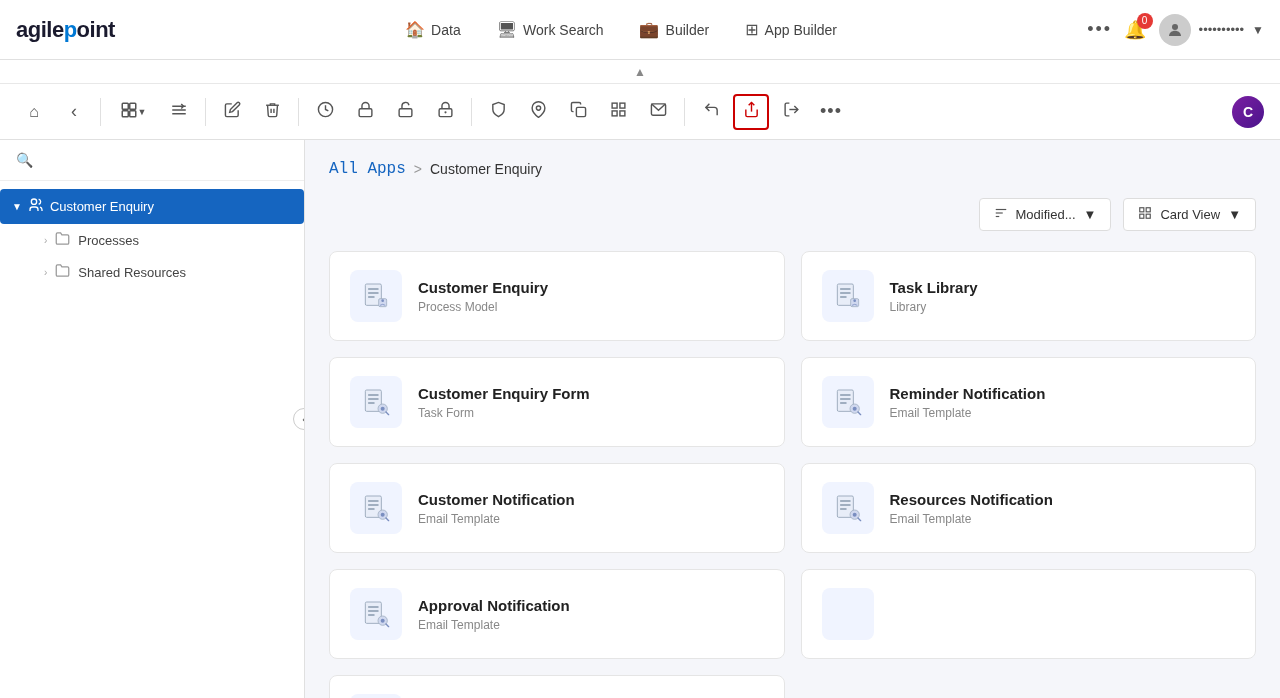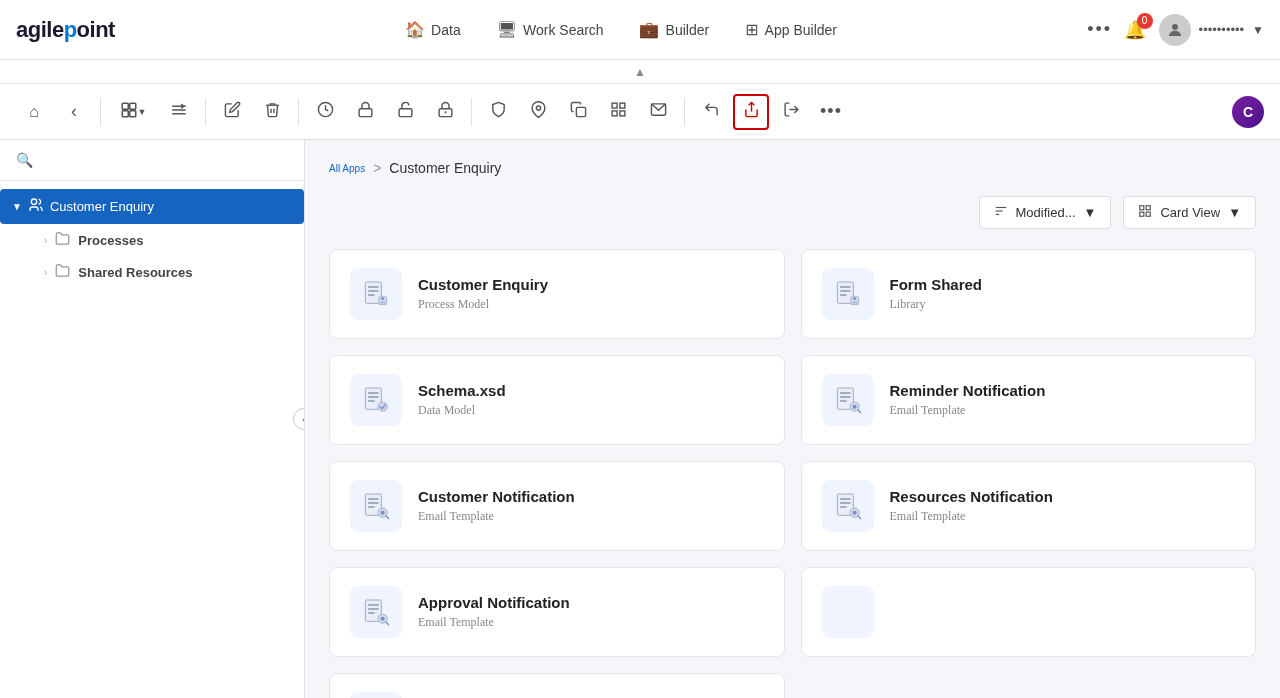--- a/index.html
+++ b/index.html
@@ -91,28 +91,28 @@
     .tree-chevron { font-size: 10px; color: #888; }
     .tree-item.active .tree-chevron { color: #fff; }
     .tree-icon { font-size: 14px; }
     .tree-label { font-size: 13px; color: #333; font-weight: 500; }
     .tree-sub { padding-left: 32px; }
     .tree-sub-item {
       display: flex; align-items: center; padding: 7px 12px;
       cursor: pointer; gap: 8px; border-radius: 4px;
     }
     .tree-sub-icon { font-size: 14px; color: #888; }
-    .tree-sub-label { font-size: 13px; color: #444; font-weight: bold; }
+    .tree-sub-label { font-size: 13px; color: #444; }
 
     
     .content { flex: 1; overflow-y: auto; padding: 20px 24px; position: relative; }
 
     
     .breadcrumb { display: flex; align-items: center; gap: 8px; margin-bottom: 20px; }
-    .breadcrumb-link { color: #1565c0; cursor: pointer; font-size: 10px; }
+    .breadcrumb-link { color: #1565c0; cursor: pointer; font-size: 16px; font-family: Liberation Mono, monospace; }
     .breadcrumb-sep { color: #999; font-size: 14px; }
     .breadcrumb-current { color: #333; font-size: 14px; font-weight: 500; }
 
     
     .content-toolbar {
       display: flex; align-items: center; justify-content: flex-end;
       gap: 12px; margin-bottom: 20px;
     }
     .sort-btn, .view-btn {
       display: flex; align-items: center; gap: 8px;
@@ -129,21 +129,21 @@
       padding: 18px 20px; display: flex; align-items: center; gap: 16px;
       cursor: pointer; transition: box-shadow 0.15s;
     }
     .card-icon-wrap {
       width: 52px; height: 52px; border-radius: 8px;
       background: #f0f4ff; display: flex; align-items: center; justify-content: center;
       flex-shrink: 0;
     }
     .card-info { display: flex; flex-direction: column; gap: 4px; }
     .card-title { font-size: 15px; font-weight: 600; color: #222; }
-    .card-sub { font-size: 12px; color: #888; font-family: Liberation Serif, serif; }
+    .card-sub { font-size: 12px; color: #888; }
     .collapse-arrow {
       position: absolute; right: -11px; top: 50%; transform: translateY(-50%);
       background: #fff; border: 1px solid #ccc; border-radius: 50%;
       width: 22px; height: 22px; display: flex; align-items: center; justify-content: center;
       cursor: pointer; z-index: 10; color: #555; font-size: 11px;
     }
   </style>
 </head>
 <body>
 
@@ -457,110 +457,111 @@
             <rect x="8" y="6" width="24" height="32" rx="2" fill="#e8edf8" stroke="#a0aec0" stroke-width="1.5"></rect>
             <rect x="12" y="12" width="16" height="3" rx="1" fill="#a0aec0"></rect>
             <rect x="12" y="18" width="16" height="3" rx="1" fill="#a0aec0"></rect>
             <rect x="12" y="24" width="10" height="3" rx="1" fill="#a0aec0"></rect>
             <rect x="28" y="28" width="12" height="12" rx="2" fill="#d0d8ef" stroke="#a0aec0" stroke-width="1.2"></rect>
             <circle cx="34" cy="31" r="2" fill="#7a8ec0"></circle>
             <path d="M30 38 Q34 35 38 38" stroke="#7a8ec0" stroke-width="1.2" fill="none"></path>
           </svg>
         </div>
         <div class="card-info">
-          <span class="card-title">Form Shared</span>
+          <span class="card-title">Task Library</span>
           <span class="card-sub">Library</span>
-        </div>
-      </div>
-
-
-      <div class="card">
-        <div class="card-icon-wrap">
-          <svg width="32" height="32" viewBox="0 0 48 48" fill="none">
-            <rect x="8" y="6" width="24" height="32" rx="2" fill="#e8edf8" stroke="#a0aec0" stroke-width="1.5"></rect>
-            <rect x="12" y="12" width="16" height="3" rx="1" fill="#a0aec0"></rect>
-            <rect x="12" y="18" width="16" height="3" rx="1" fill="#a0aec0"></rect>
-            <rect x="12" y="24" width="10" height="3" rx="1" fill="#a0aec0"></rect>
-            <circle cx="34" cy="34" r="7" fill="#d0d8ef" stroke="#a0aec0" stroke-width="1.2"></circle>
-            <path d="M30 34 L33 37 L38 31" stroke="#7a8ec0" stroke-width="2" fill="none" stroke-linecap="round"></path>
-          </svg>
-        </div>
-        <div class="card-info">
-          <span class="card-title">Schema.xsd</span>
-          <span class="card-sub">Data Model</span>
         </div>
       </div>
 
       <div class="card">
         <div class="card-icon-wrap">
           <svg width="32" height="32" viewBox="0 0 48 48" fill="none">
             <rect x="8" y="6" width="24" height="32" rx="2" fill="#e8edf8" stroke="#a0aec0" stroke-width="1.5"></rect>
             <rect x="12" y="12" width="16" height="3" rx="1" fill="#a0aec0"></rect>
             <rect x="12" y="18" width="16" height="3" rx="1" fill="#a0aec0"></rect>
             <rect x="12" y="24" width="10" height="3" rx="1" fill="#a0aec0"></rect>
             <circle cx="34" cy="34" r="7" fill="#d0d8ef" stroke="#a0aec0" stroke-width="1.2"></circle>
             <circle cx="34" cy="34" r="3" fill="#7a8ec0"></circle>
             <line x1="39" y1="39" x2="43" y2="43" stroke="#7a8ec0" stroke-width="2" stroke-linecap="round"></line>
           </svg>
         </div>
         <div class="card-info">
-          <span class="card-title">Reminder Notification</span>
-          <span class="card-sub">Email Template</span>
-        </div>
-      </div>
+          <span class="card-title">Customer Enquiry Form</span>
+          <span class="card-sub">Task Form</span>
+        </div>
+      </div>
+
 
       <div class="card">
         <div class="card-icon-wrap">
           <svg width="32" height="32" viewBox="0 0 48 48" fill="none">
             <rect x="8" y="6" width="24" height="32" rx="2" fill="#e8edf8" stroke="#a0aec0" stroke-width="1.5"></rect>
             <rect x="12" y="12" width="16" height="3" rx="1" fill="#a0aec0"></rect>
             <rect x="12" y="18" width="16" height="3" rx="1" fill="#a0aec0"></rect>
             <rect x="12" y="24" width="10" height="3" rx="1" fill="#a0aec0"></rect>
             <circle cx="34" cy="34" r="7" fill="#d0d8ef" stroke="#a0aec0" stroke-width="1.2"></circle>
             <circle cx="34" cy="34" r="3" fill="#7a8ec0"></circle>
             <line x1="39" y1="39" x2="43" y2="43" stroke="#7a8ec0" stroke-width="2" stroke-linecap="round"></line>
           </svg>
         </div>
         <div class="card-info">
-          <span class="card-title">Customer Notification</span>
+          <span class="card-title">Reminder Notification</span>
           <span class="card-sub">Email Template</span>
         </div>
       </div>
 
       <div class="card">
         <div class="card-icon-wrap">
           <svg width="32" height="32" viewBox="0 0 48 48" fill="none">
             <rect x="8" y="6" width="24" height="32" rx="2" fill="#e8edf8" stroke="#a0aec0" stroke-width="1.5"></rect>
             <rect x="12" y="12" width="16" height="3" rx="1" fill="#a0aec0"></rect>
             <rect x="12" y="18" width="16" height="3" rx="1" fill="#a0aec0"></rect>
             <rect x="12" y="24" width="10" height="3" rx="1" fill="#a0aec0"></rect>
             <circle cx="34" cy="34" r="7" fill="#d0d8ef" stroke="#a0aec0" stroke-width="1.2"></circle>
             <circle cx="34" cy="34" r="3" fill="#7a8ec0"></circle>
             <line x1="39" y1="39" x2="43" y2="43" stroke="#7a8ec0" stroke-width="2" stroke-linecap="round"></line>
           </svg>
         </div>
         <div class="card-info">
-          <span class="card-title">Resources Notification</span>
+          <span class="card-title">Customer Notification</span>
           <span class="card-sub">Email Template</span>
         </div>
       </div>
 
       <div class="card">
         <div class="card-icon-wrap">
           <svg width="32" height="32" viewBox="0 0 48 48" fill="none">
             <rect x="8" y="6" width="24" height="32" rx="2" fill="#e8edf8" stroke="#a0aec0" stroke-width="1.5"></rect>
             <rect x="12" y="12" width="16" height="3" rx="1" fill="#a0aec0"></rect>
             <rect x="12" y="18" width="16" height="3" rx="1" fill="#a0aec0"></rect>
             <rect x="12" y="24" width="10" height="3" rx="1" fill="#a0aec0"></rect>
             <circle cx="34" cy="34" r="7" fill="#d0d8ef" stroke="#a0aec0" stroke-width="1.2"></circle>
             <circle cx="34" cy="34" r="3" fill="#7a8ec0"></circle>
             <line x1="39" y1="39" x2="43" y2="43" stroke="#7a8ec0" stroke-width="2" stroke-linecap="round"></line>
           </svg>
         </div>
         <div class="card-info">
+          <span class="card-title">Resources Notification</span>
+          <span class="card-sub">Email Template</span>
+        </div>
+      </div>
+
+      <div class="card">
+        <div class="card-icon-wrap">
+          <svg width="32" height="32" viewBox="0 0 48 48" fill="none">
+            <rect x="8" y="6" width="24" height="32" rx="2" fill="#e8edf8" stroke="#a0aec0" stroke-width="1.5"></rect>
+            <rect x="12" y="12" width="16" height="3" rx="1" fill="#a0aec0"></rect>
+            <rect x="12" y="18" width="16" height="3" rx="1" fill="#a0aec0"></rect>
+            <rect x="12" y="24" width="10" height="3" rx="1" fill="#a0aec0"></rect>
+            <circle cx="34" cy="34" r="7" fill="#d0d8ef" stroke="#a0aec0" stroke-width="1.2"></circle>
+            <circle cx="34" cy="34" r="3" fill="#7a8ec0"></circle>
+            <line x1="39" y1="39" x2="43" y2="43" stroke="#7a8ec0" stroke-width="2" stroke-linecap="round"></line>
+          </svg>
+        </div>
+        <div class="card-info">
           <span class="card-title">Approval Notification</span>
           <span class="card-sub">Email Template</span>
         </div>
       </div>
 
       <div class="card">
         <div class="card-icon-wrap">
           
         </div>
 

